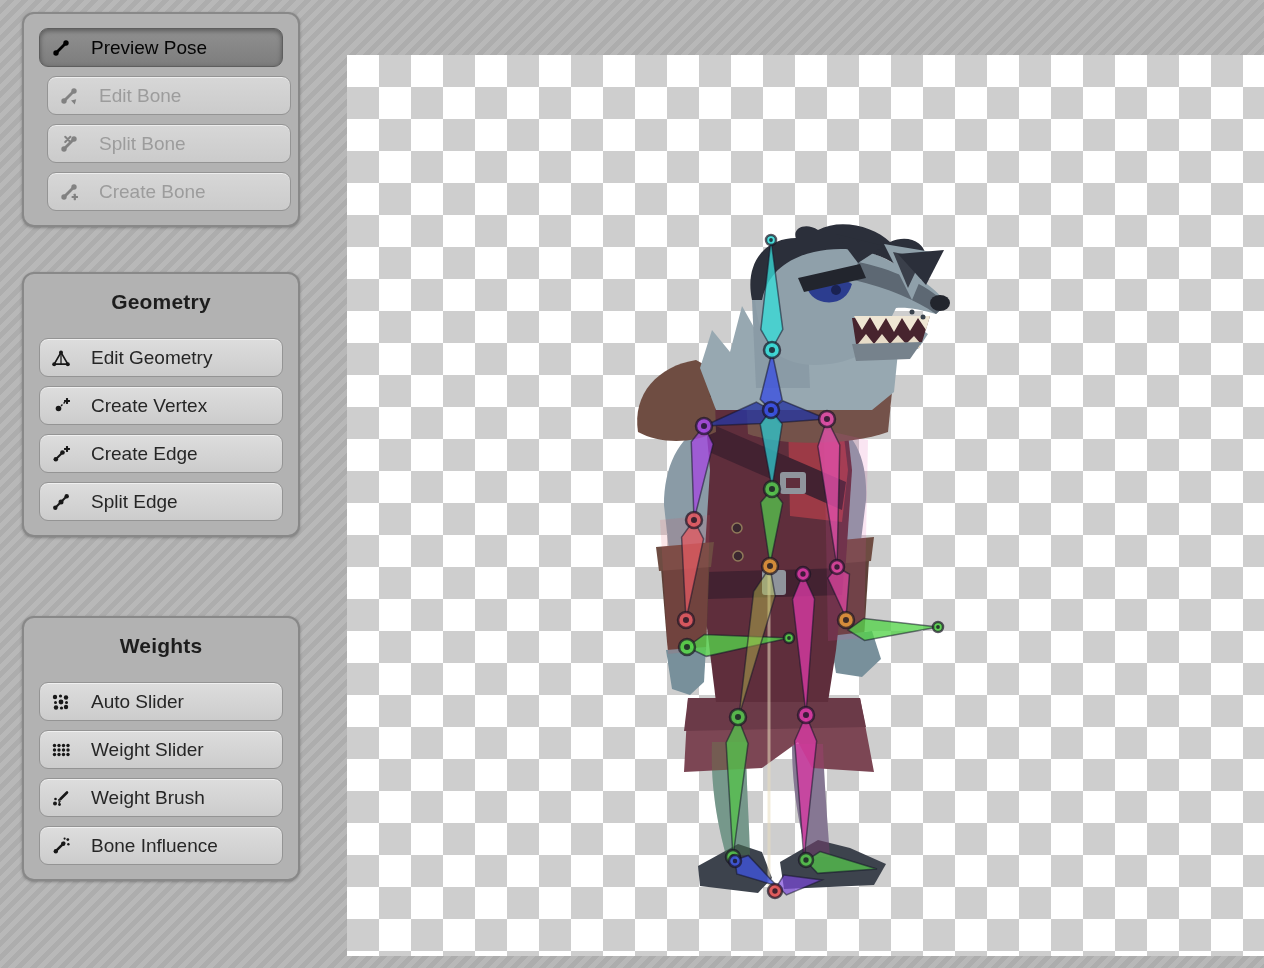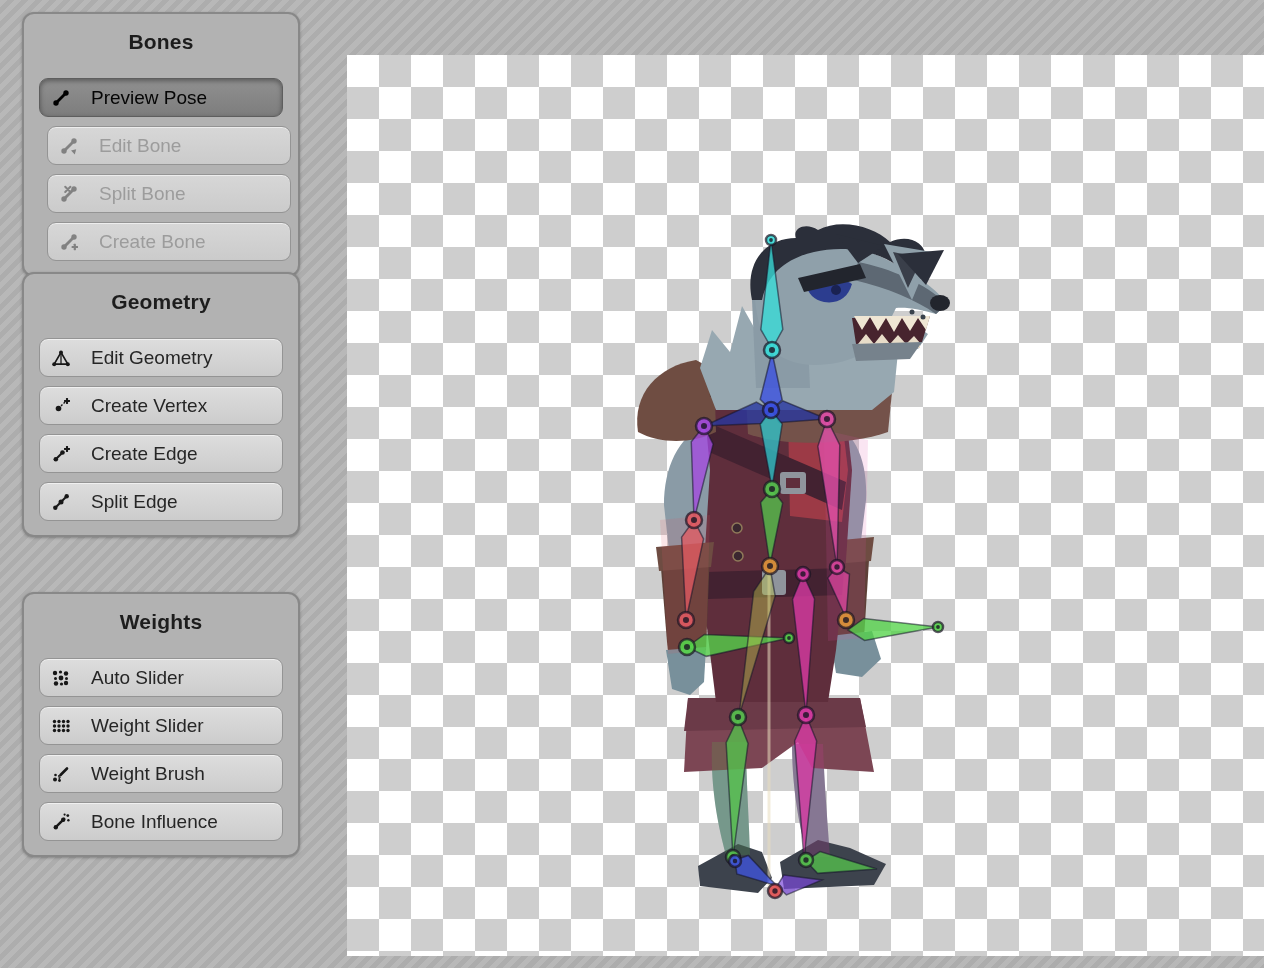--- a/index.html
+++ b/index.html
@@ -189,21 +189,20 @@
         <circle cx="735" cy="861" r="6" fill="#3f55dd" fill-opacity="0.9" stroke="rgba(25,20,35,0.7)" stroke-width="2.5"></circle>
         <circle cx="735" cy="861" r="2.2800000000000002" fill="rgba(25,20,35,0.8)"></circle>
         <circle cx="806" cy="860" r="7" fill="#55c24c" fill-opacity="0.9" stroke="rgba(25,20,35,0.7)" stroke-width="2.5"></circle>
         <circle cx="806" cy="860" r="2.66" fill="rgba(25,20,35,0.8)"></circle>
         <circle cx="775" cy="891" r="7" fill="#e05050" fill-opacity="0.9" stroke="rgba(25,20,35,0.7)" stroke-width="2.5"></circle>
         <circle cx="775" cy="891" r="2.66" fill="rgba(25,20,35,0.8)"></circle>
       </g>
   </svg>
 
   <div class="panel" style="top:12px">
-    <div class="panel-title">Bones</div>
     <button class="btn active">
       <span class="icon">
         <svg viewBox="0 0 20 20" width="20" height="20" fill="currentColor">
             <circle cx="5" cy="15" r="2.7"></circle>
             <circle cx="15" cy="5" r="2.7"></circle>
             <path d="M4.8,13.2 L13.2,4.8 L15.2,6.8 L6.8,15.2 Z"></path>
           </svg>
       </span>
       <span class="label">Preview Pose</span>
     </button>
@@ -286,21 +285,21 @@
             <circle cx="4.3" cy="15.7" r="2.2"></circle>
             <circle cx="15.7" cy="4.3" r="2.2"></circle>
             <path d="M4.3,15.7 L15.7,4.3" stroke="currentColor" stroke-width="2"></path>
             <circle cx="10" cy="10" r="2.5"></circle>
           </svg>
       </span>
       <span class="label">Split Edge</span>
     </button>
   </div>
 
-  <div class="panel" style="top:592px">
+  <div class="panel" style="top:616px">
     <div class="panel-title">Weights</div>
     <button class="btn">
       <span class="icon">
         <svg viewBox="0 0 20 20" width="20" height="20" fill="currentColor">
             <circle cx="4" cy="5" r="2.2"></circle>
             <circle cx="9.5" cy="4" r="1.6"></circle>
             <circle cx="15" cy="5.5" r="2.2"></circle>
             <circle cx="4.5" cy="10.5" r="1.5"></circle>
             <circle cx="10" cy="10" r="2.4"></circle>
             <circle cx="15.5" cy="10.5" r="1.5"></circle>

